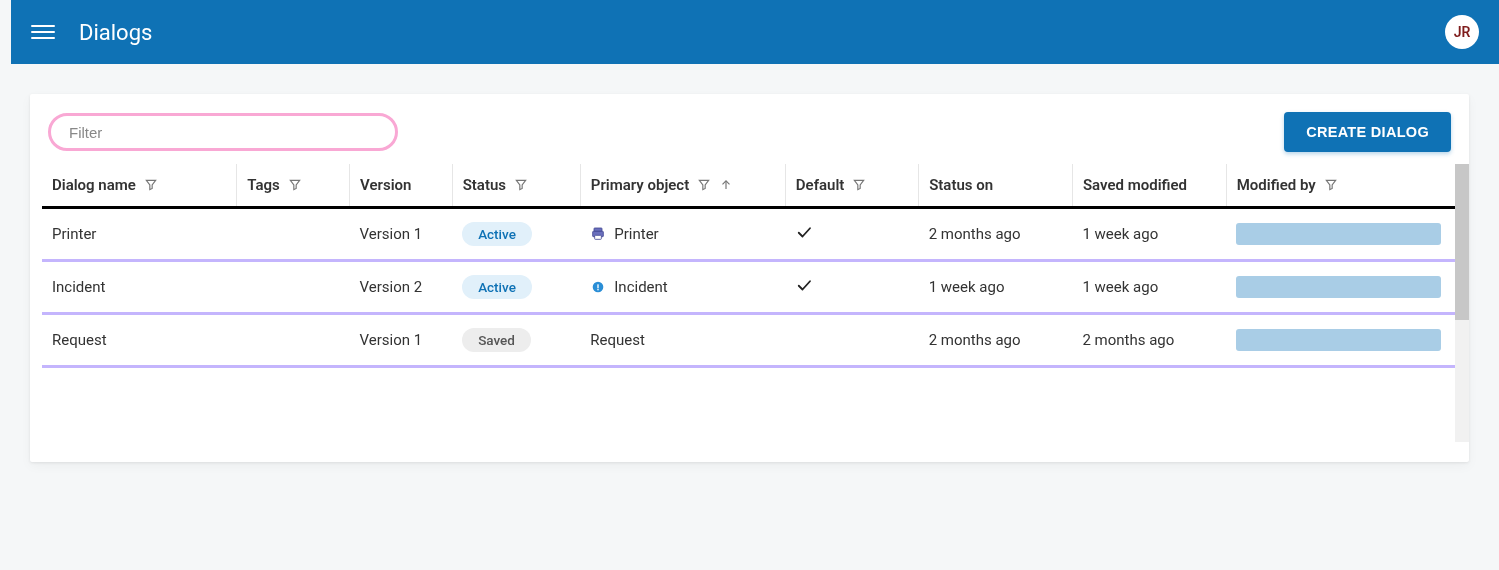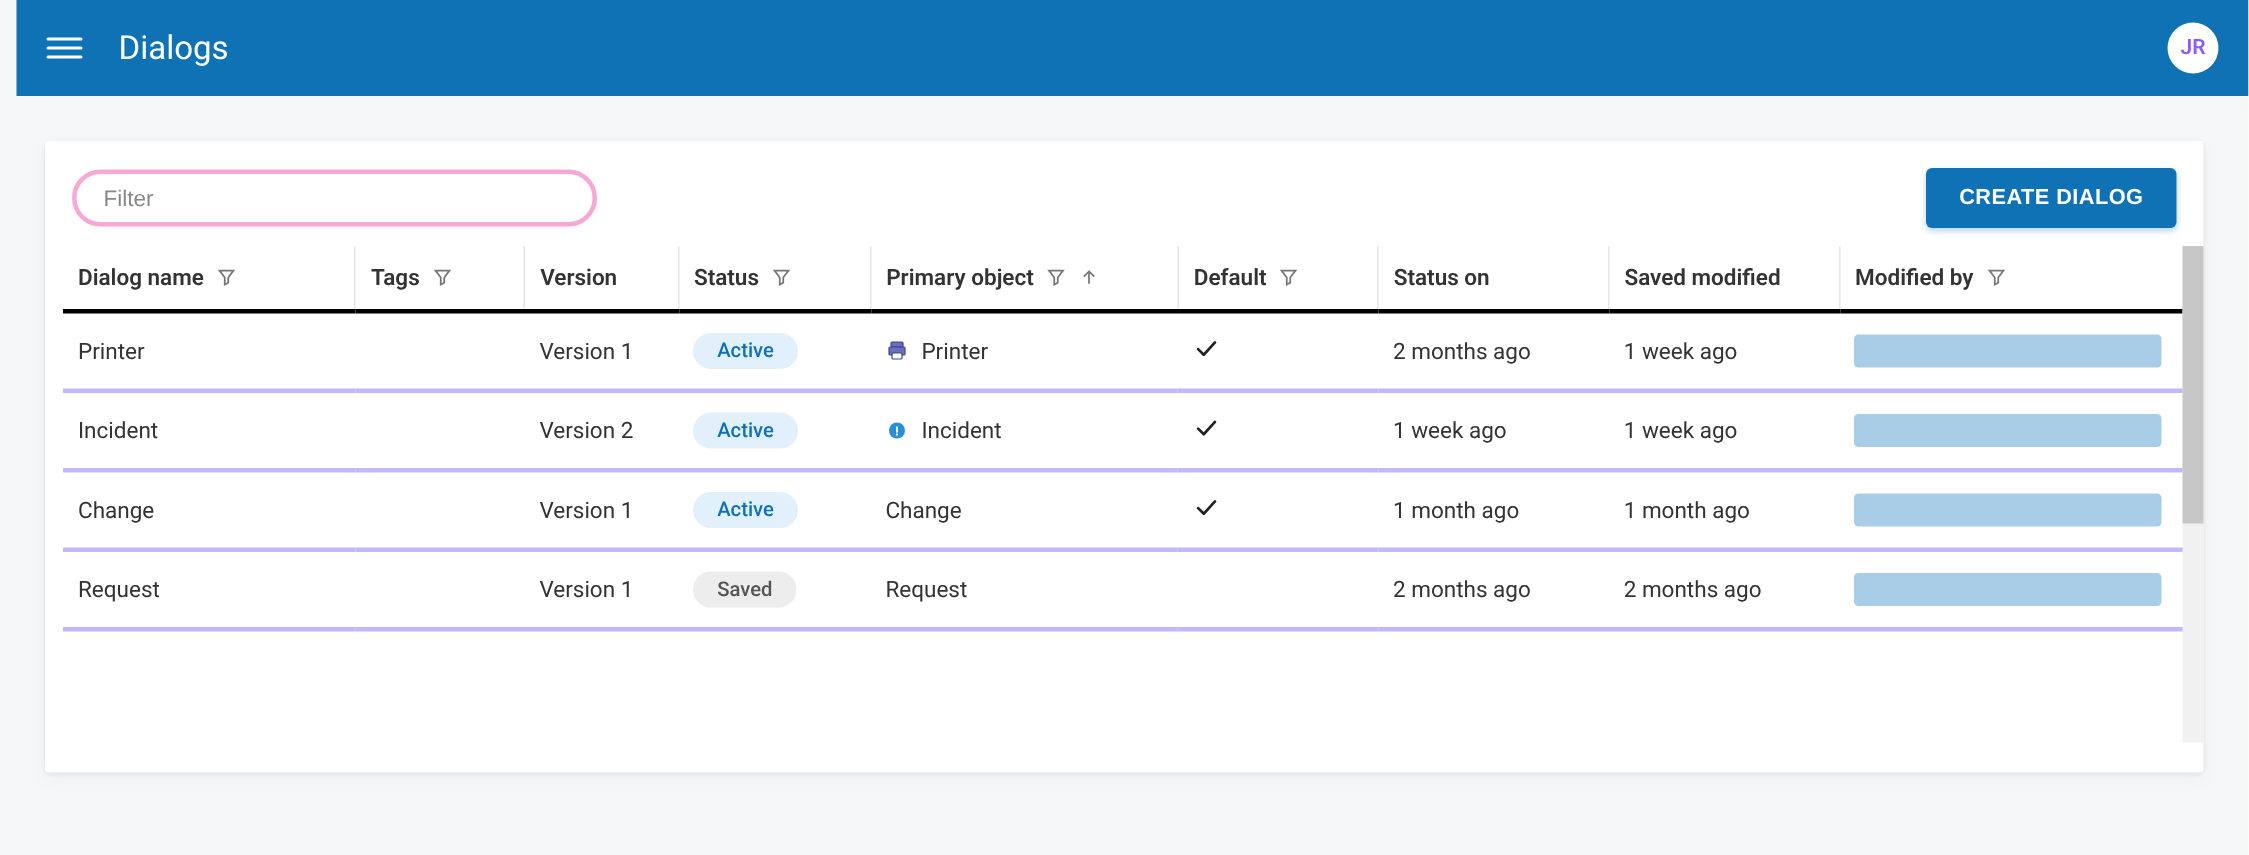--- a/index.html
+++ b/index.html
@@ -21,21 +21,21 @@
   .header-left { display: flex; align-items: center; gap: 24px; }
   .hamburger {
     width: 24px; height: 24px;
     display: flex; flex-direction: column; justify-content: center; gap: 4px;
     cursor: pointer;
   }
   .hamburger span { display:block; height: 2px; background:#fff; border-radius:1px; }
   .header-title { color:#fff; font-size: 22px; font-weight: 400; }
   .avatar {
     width: 34px; height: 34px; border-radius: 50%; background:#fff;
-    color:#8b5cf6; font-weight:600; display:flex; align-items:center; justify-content:center;
+    color:#7f1d1d; font-weight:600; display:flex; align-items:center; justify-content:center;
     font-size: 14px;
   }
   .page-wrap {
     padding: 30px 30px 20px 30px;
   }
   .card {
     background:#fff;
     border-radius: 2px;
     box-shadow: 0 1px 3px rgba(0,0,0,0.08), 0 4px 12px rgba(0,0,0,0.04);
     padding-bottom: 4px;
@@ -281,35 +281,20 @@
                 <td><span class="check"><svg width="18" height="18" viewBox="0 0 24 24" fill="none" stroke="#222" stroke-width="2.4" stroke-linecap="round" stroke-linejoin="round">
                       <polyline points="5 13 10 18 20 7"></polyline>
                     </svg></span></td>
                 <td>1 week ago</td>
                 <td>1 week ago</td>
                 <td>
                   <span class="redact"></span>
                 </td>
               </tr>
               <tr>
-                <td>Change</td>
-                <td></td>
-                <td>Version 1</td>
-                <td><span class="pill pill-active">Active</span></td>
-                <td><span>Change</span></td>
-                <td><span class="check"><svg width="18" height="18" viewBox="0 0 24 24" fill="none" stroke="#222" stroke-width="2.4" stroke-linecap="round" stroke-linejoin="round">
-                      <polyline points="5 13 10 18 20 7"></polyline>
-                    </svg></span></td>
-                <td>1 month ago</td>
-                <td>1 month ago</td>
-                <td>
-                  <span class="redact"></span>
-                </td>
-              </tr>
-              <tr>
                 <td>Request</td>
                 <td></td>
                 <td>Version 1</td>
                 <td><span class="pill pill-saved">Saved</span></td>
                 <td><span>Request</span></td>
                 <td></td>
                 <td>2 months ago</td>
                 <td>2 months ago</td>
                 <td>
                   <span class="redact"></span>

